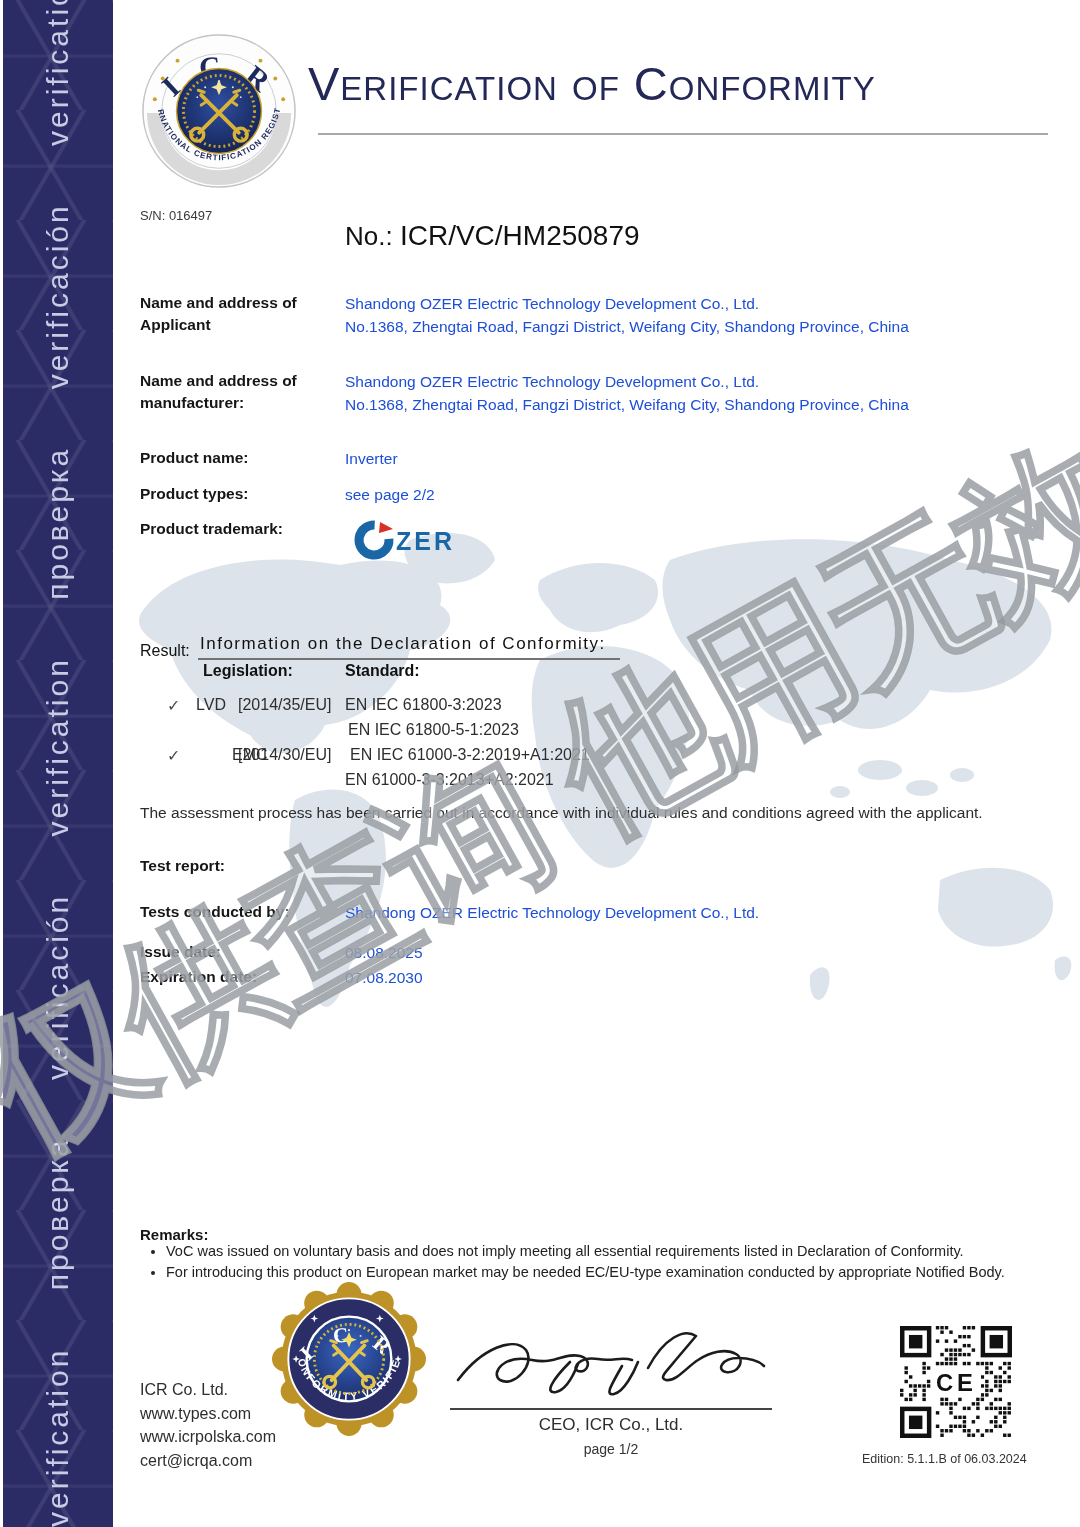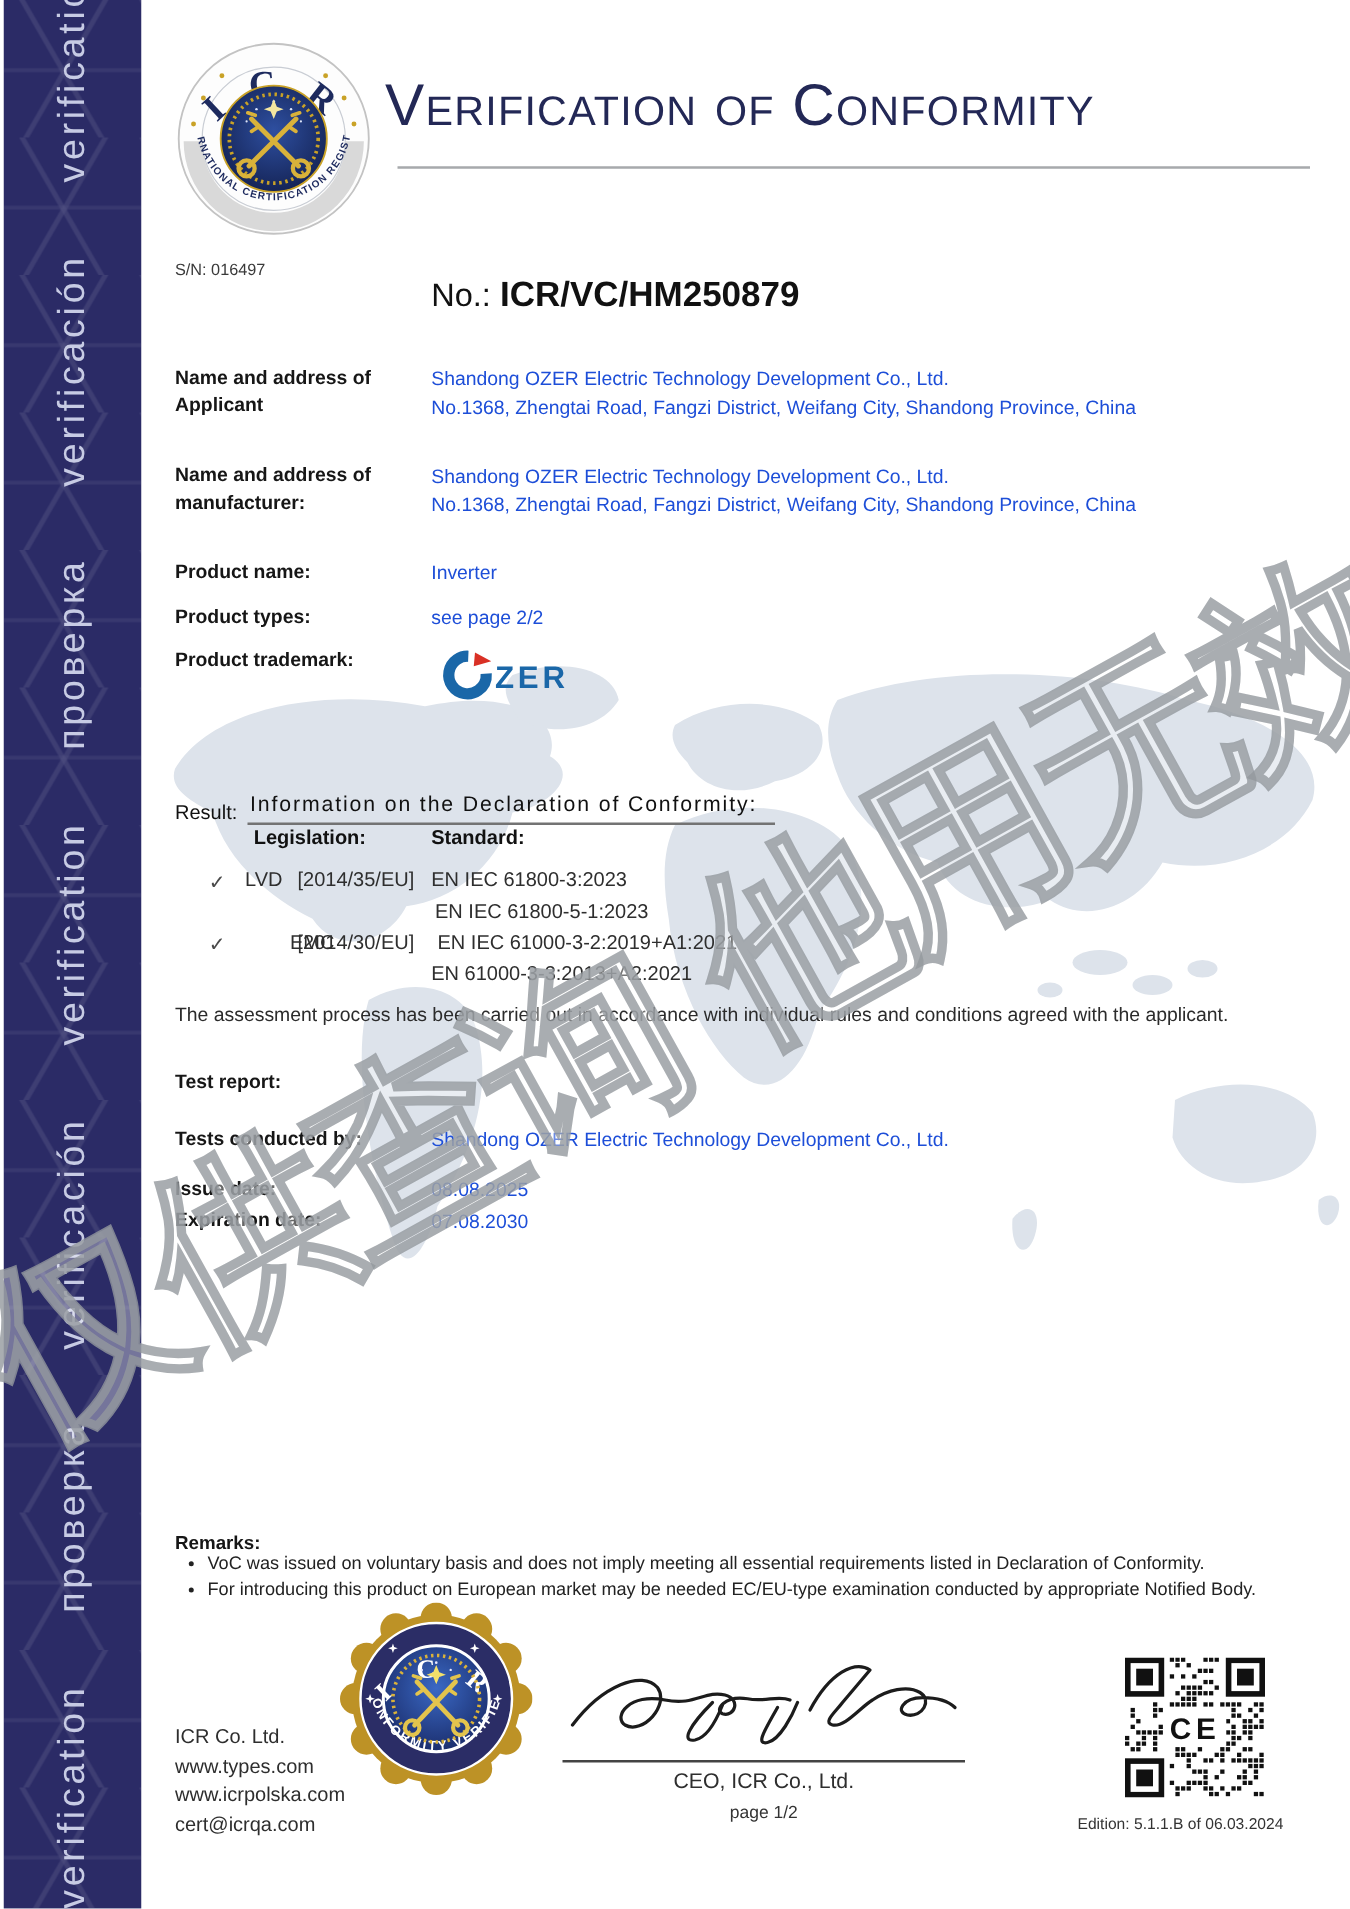--- a/index.html
+++ b/index.html
@@ -24,21 +24,21 @@
     transform:rotate(-29deg);transform-origin:0 0;white-space:nowrap;
     font-family:"DejaVu Sans",sans-serif;font-weight:700;font-size:160px;letter-spacing:-8px;
     color:rgba(255,255,255,.35);-webkit-text-stroke:2.5px rgba(148,152,158,.8);}
   
   .abs{position:absolute;z-index:3;}
   .title{left:308px;top:56px;font-size:47px;font-variant:small-caps;letter-spacing:1px;
          color:#232856;font-weight:500;}
   .title-rule{left:318px;top:133px;width:730px;height:2px;background:#a7a9ac;}
   .serial{left:140px;top:208px;font-size:13px;color:#3a3a3a;}
   .certno{left:345px;top:220px;font-size:26px;color:#111;}
-  .certno b{font-size:28px;font-weight:700;}
+  .certno b{font-size:28px;font-weight:400;}
   .lbl{font-size:15.5px;font-weight:700;color:#161616;line-height:22px;width:205px;}
   .val{font-size:15.5px;color:#1d4ed8;line-height:23px;}
   .scope{left:140px;top:585px;font-size:16px;letter-spacing:1.5px;color:#222;}
   .dochead{left:198px;top:634px;font-size:17px;letter-spacing:1.5px;color:#111;
            border-bottom:2px solid #737373;padding:0 14px 4px 2px;}
   .colhead{font-size:16px;color:#111;}
   .check{font-size:16px;color:#4a4a4a;}
   .std{font-size:16px;color:#2e2e2e;}
   .para{left:140px;top:802px;width:905px;font-size:15.5px;line-height:22px;color:#2b2b2b;}
   .remarks-ul{left:148px;top:1242px;width:900px;margin:0;padding-left:18px;font-size:14.5px;

